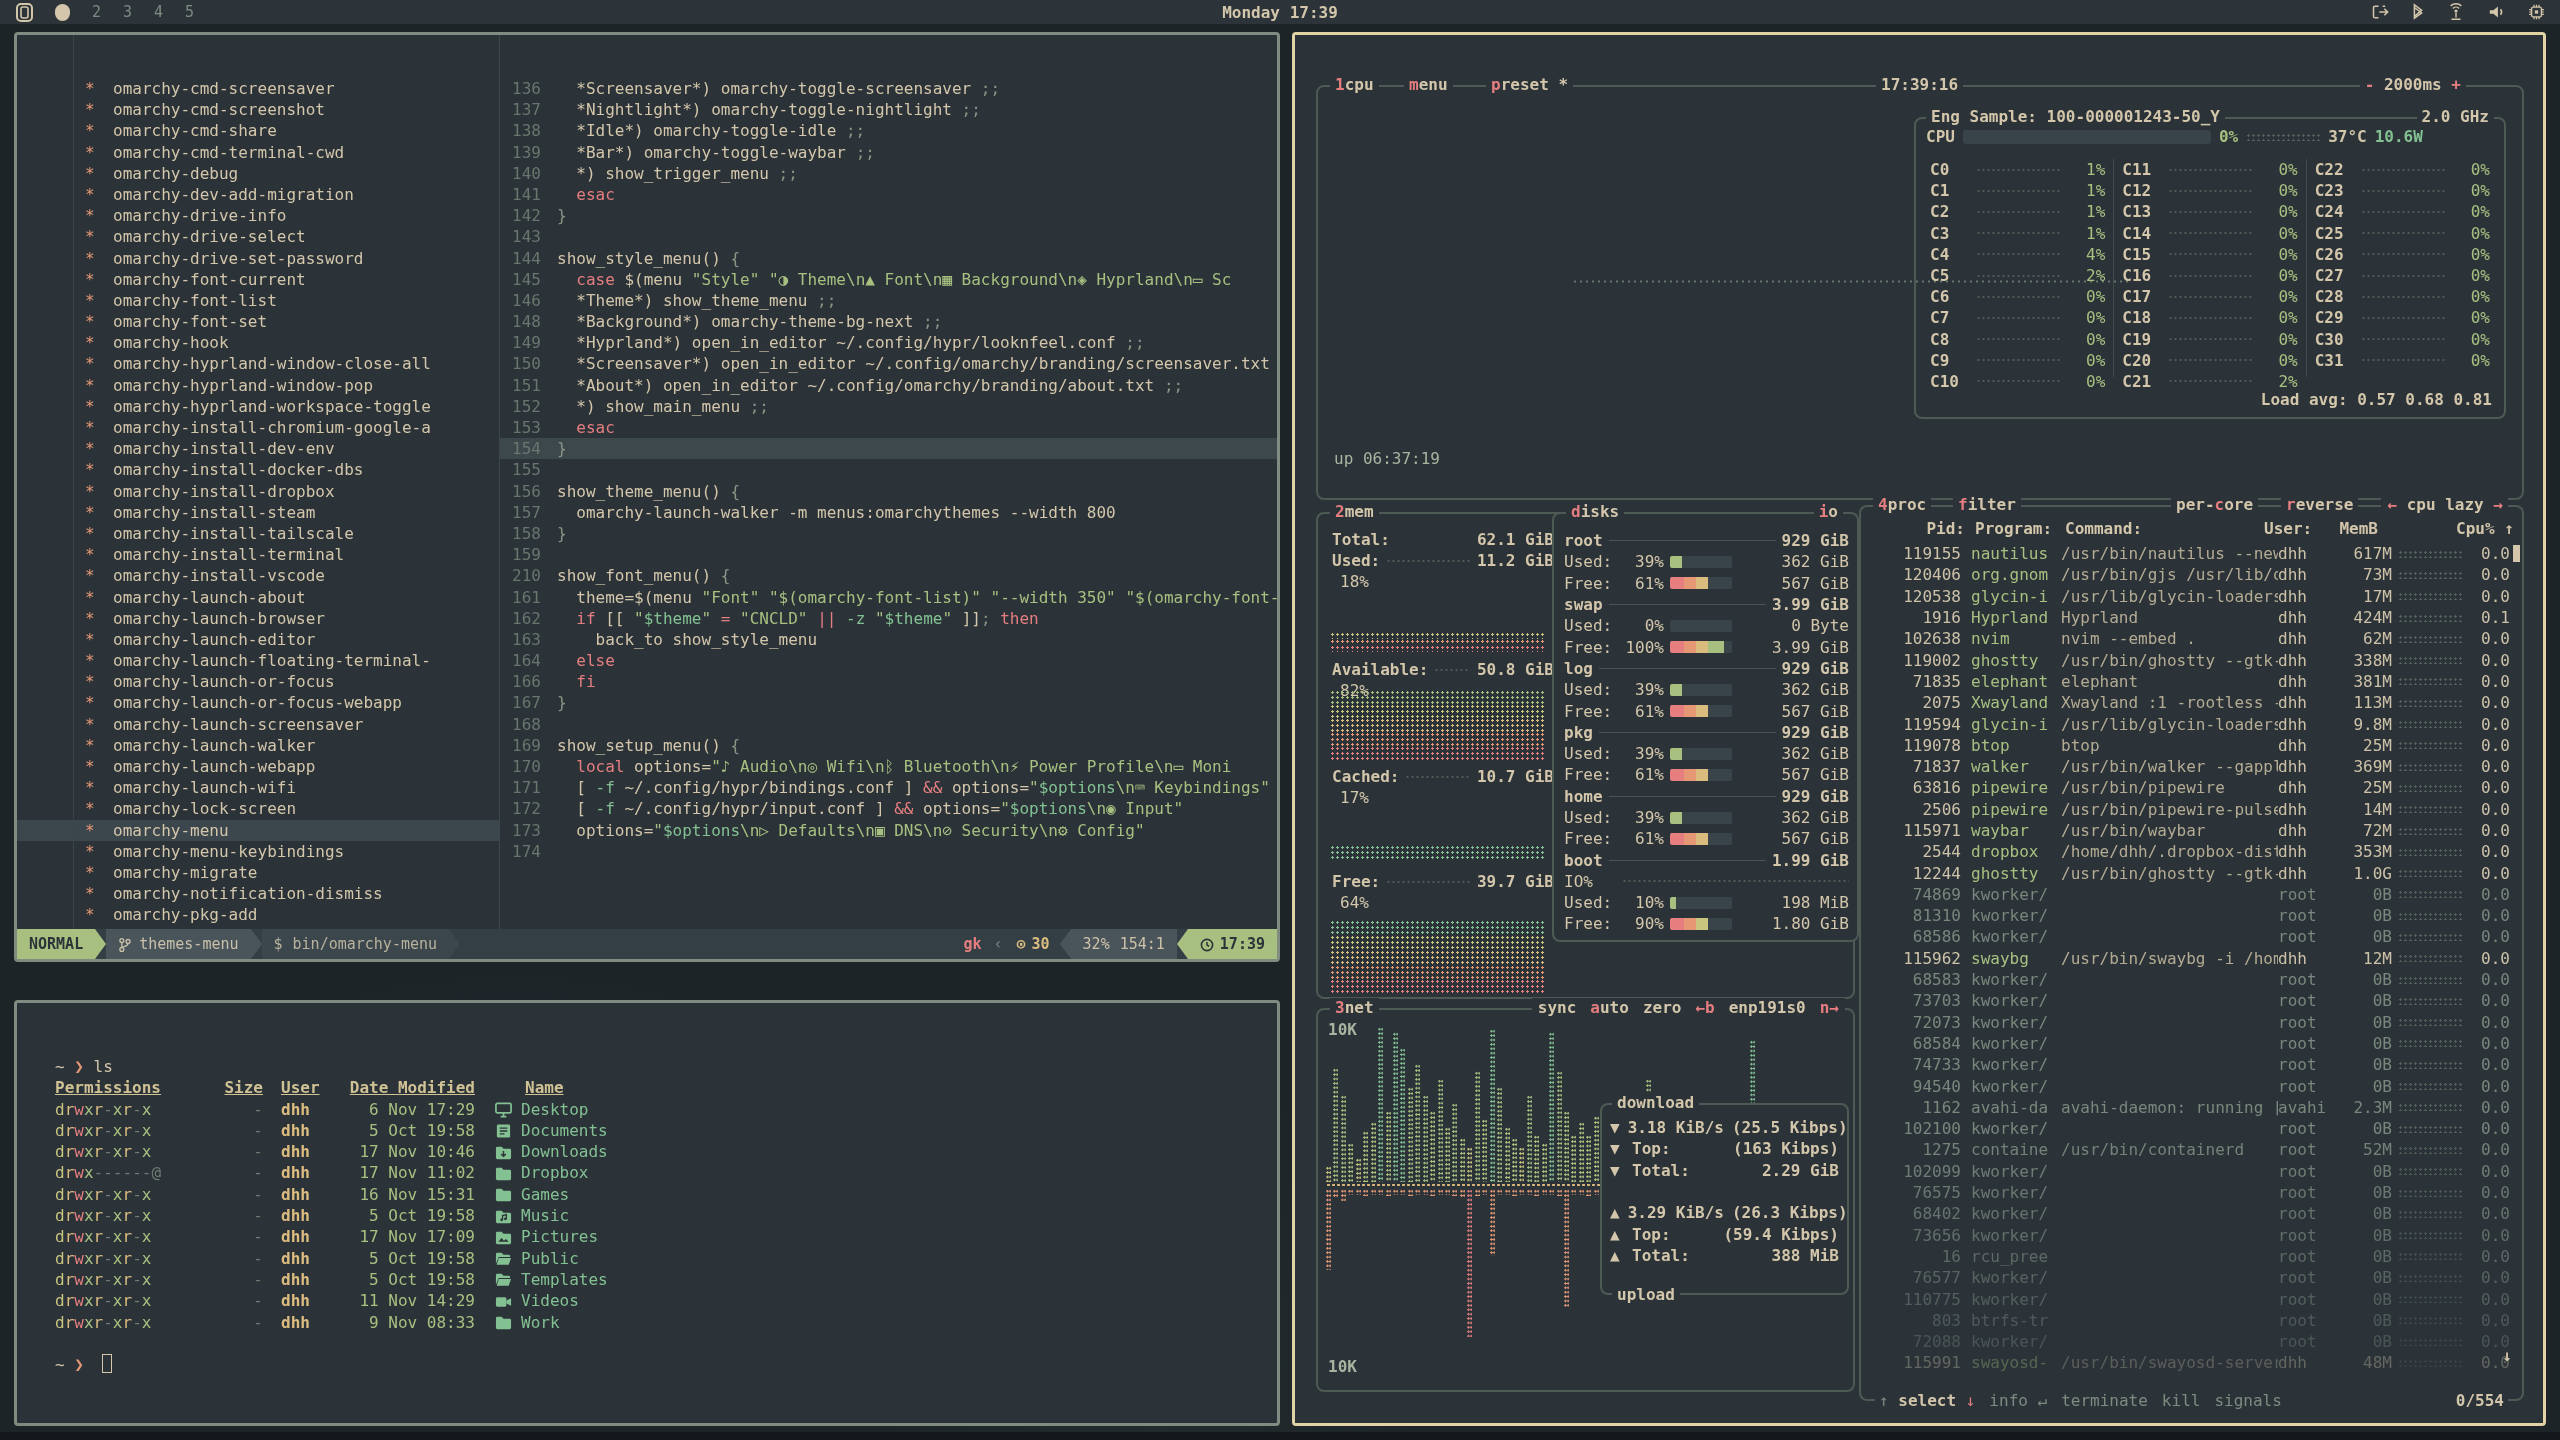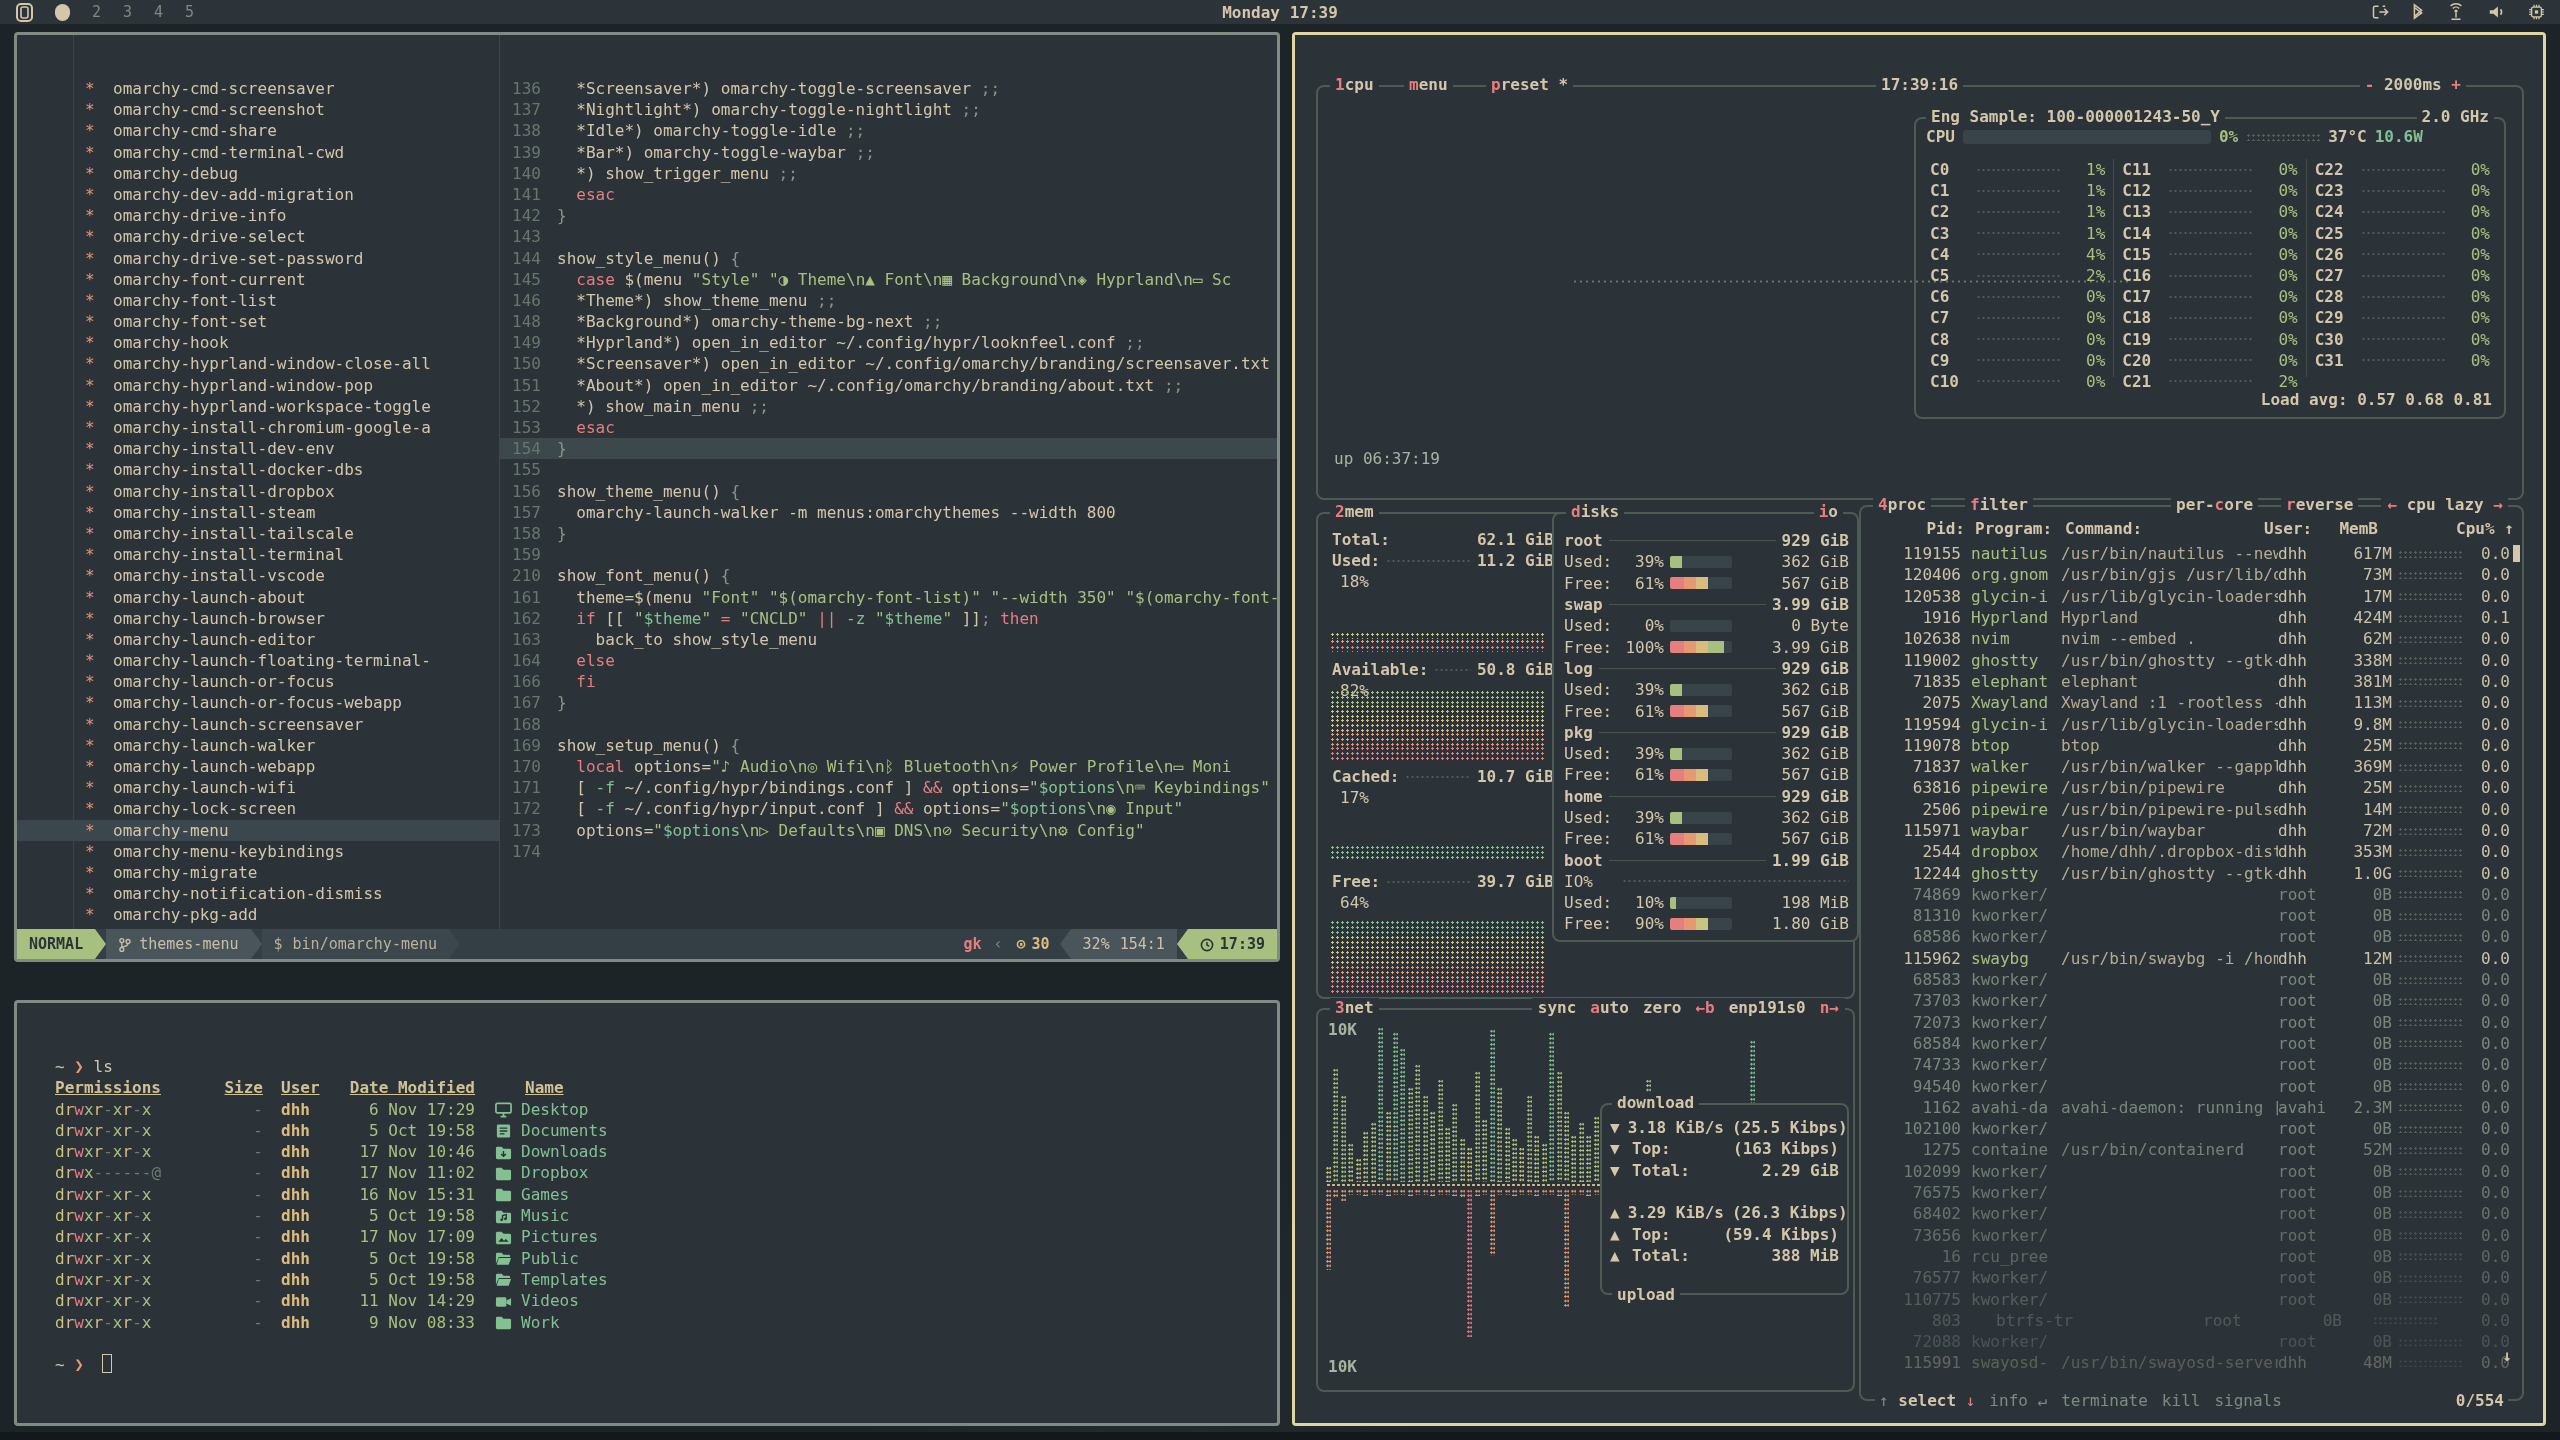--- a/index.html
+++ b/index.html
@@ -808,21 +808,21 @@
             <div class="gap"></div>
             <div class="dlrow"><span class="ar">▲</span><span class="lf">3.29 KiB/s</span><span class="rt">(26.3 Kibps)</span></div>
             <div class="dlrow"><span class="ar">▲</span><span class="lf">Top:</span><span class="rt">(59.4 Kibps)</span></div>
             <div class="dlrow"><span class="ar">▲</span><span class="lf">Total:</span><span class="rt">388 MiB</span></div>
           </div>
       </div>
     </div>
 
     <div class="box procbox">
       <span class="bt" style="left:12px"><span class="sup">4</span><span>proc</span></span>
-      <span class="bt btn" style="left:104px"><b>f</b><span>ilter</span></span>
+      <span class="bt btn" style="left:92px"><b>f</b><span>ilter</span></span>
       <span class="bt btn" style="left:310px"><span>per-</span><b>c</b><span>ore</span></span>
       <span class="bt btn" style="left:420px"><b>r</b><span>everse</span></span>
       <span class="bt btn" style="left:520px"><b>t</b><span>ree</span></span>
       <span class="bt" style="right:14px"><span class="sup">←</span><span style="font-weight:bold"> cpu lazy </span><span class="sup">→</span></span>
       <div class="prochead">
         <span class="h-pid">Pid:</span>
         <span class="h-prog">Program:</span>
         <span class="h-cmd">Command:</span>
         <span class="h-usr">User:</span>
         <span class="h-mem">MemB</span>
@@ -859,21 +859,21 @@
           <div class="prow dimrow"><span class="pid">1162</span><span class="prog">avahi-da</span><span class="cmd">avahi-daemon: running [</span><span class="pusr">avahi</span><span class="pmem">2.3M</span><span class="dots pdots"></span><span class="pcpu">0.0</span></div>
           <div class="prow dimrow"><span class="pid">102100</span><span class="prog">kworker/</span><span class="cmd"></span><span class="pusr">root</span><span class="pmem">0B</span><span class="dots pdots"></span><span class="pcpu">0.0</span></div>
           <div class="prow dimrow" style="opacity: 0.94;"><span class="pid">1275</span><span class="prog">containe</span><span class="cmd">/usr/bin/containerd</span><span class="pusr">root</span><span class="pmem">52M</span><span class="dots pdots"></span><span class="pcpu">0.0</span></div>
           <div class="prow dimrow" style="opacity: 0.88;"><span class="pid">102099</span><span class="prog">kworker/</span><span class="cmd"></span><span class="pusr">root</span><span class="pmem">0B</span><span class="dots pdots"></span><span class="pcpu">0.0</span></div>
           <div class="prow dimrow" style="opacity: 0.82;"><span class="pid">76575</span><span class="prog">kworker/</span><span class="cmd"></span><span class="pusr">root</span><span class="pmem">0B</span><span class="dots pdots"></span><span class="pcpu">0.0</span></div>
           <div class="prow dimrow" style="opacity: 0.76;"><span class="pid">68402</span><span class="prog">kworker/</span><span class="cmd"></span><span class="pusr">root</span><span class="pmem">0B</span><span class="dots pdots"></span><span class="pcpu">0.0</span></div>
           <div class="prow dimrow" style="opacity: 0.7;"><span class="pid">73656</span><span class="prog">kworker/</span><span class="cmd"></span><span class="pusr">root</span><span class="pmem">0B</span><span class="dots pdots"></span><span class="pcpu">0.0</span></div>
           <div class="prow dimrow" style="opacity: 0.64;"><span class="pid">16</span><span class="prog">rcu_pree</span><span class="cmd"></span><span class="pusr">root</span><span class="pmem">0B</span><span class="dots pdots"></span><span class="pcpu">0.0</span></div>
           <div class="prow dimrow" style="opacity: 0.58; align-items: center;"><span class="pid">76577</span><span class="prog">kworker/</span><span class="cmd"></span><span class="pusr">root</span><span class="pmem">0B</span><span class="dots pdots"></span><span class="pcpu">0.0</span></div>
           <div class="prow dimrow" style="opacity: 0.52;"><span class="pid">110775</span><span class="prog">kworker/</span><span class="cmd"></span><span class="pusr">root</span><span class="pmem">0B</span><span class="dots pdots"></span><span class="pcpu">0.0</span></div>
-          <div class="prow dimrow" style="opacity: 0.46; gap: 25px;"><span class="pid">803</span><span class="prog">btrfs-tr</span><span class="cmd"></span><span class="pusr">root</span><span class="pmem">0B</span><span class="dots pdots"></span><span class="pcpu">0.0</span></div>
+          <div class="prow dimrow" style="opacity: 0.46;"><span class="pid">803</span><span class="prog">btrfs-tr</span><span class="cmd"></span><span class="pusr">root</span><span class="pmem">0B</span><span class="dots pdots"></span><span class="pcpu">0.0</span></div>
           <div class="prow dimrow" style="opacity: 0.4;"><span class="pid">72088</span><span class="prog">kworker/</span><span class="cmd"></span><span class="pusr">root</span><span class="pmem">0B</span><span class="dots pdots"></span><span class="pcpu">0.0</span></div>
           <div class="prow" style="opacity: 0.35;"><span class="pid">115991</span><span class="prog">swayosd-</span><span class="cmd">/usr/bin/swayosd-server</span><span class="pusr">dhh</span><span class="pmem">48M</span><span class="dots pdots"></span><span class="pcpu">0.0</span></div>
         </div>
       <div class="thumb"></div>
       <div class="pagedown">↓</div>
       <div class="pfoot">
         <span><span class="dimt">↑</span> <b>select</b> <span style="color:var(--red)">↓</span></span>
         <span class="dimt">info ↵</span>
         <span class="dimt">terminate</span>
         <span class="dimt">kill</span>

